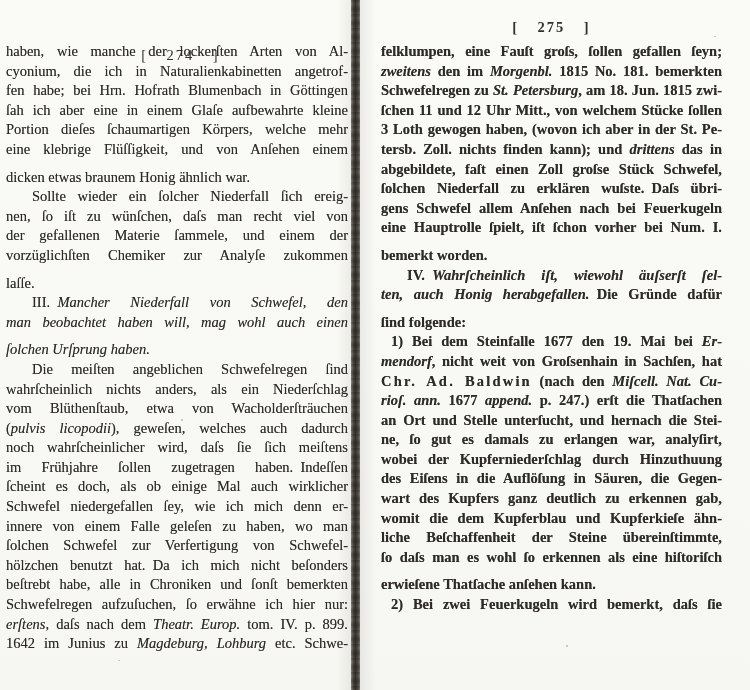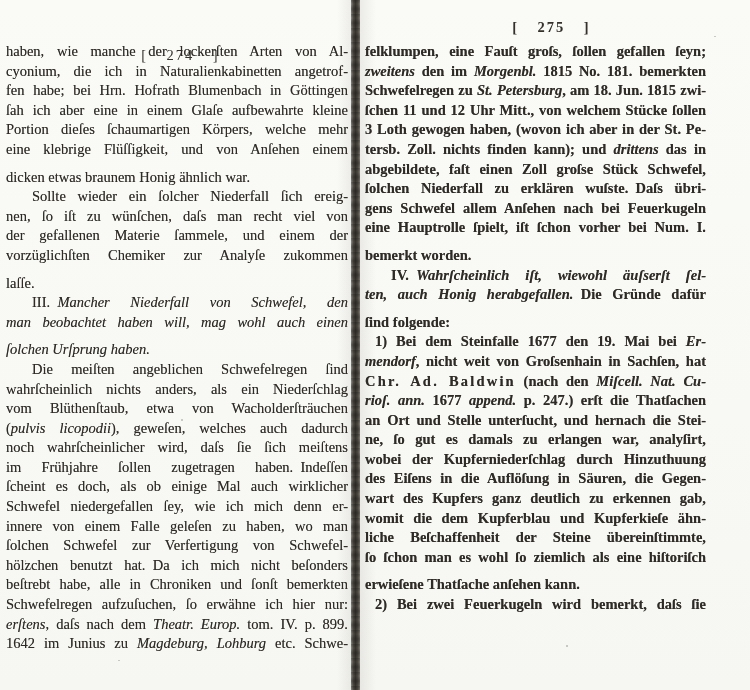--- a/index.html
+++ b/index.html
@@ -56,21 +56,21 @@
     color: #34312b;
   }
   .page.left  .pagehead { left: 9px;   width: 343px; margin-top: 28px; }
   .page.right .pagehead { left: 21px;  width: 341px; }
   .column {
     position: absolute;
     top: 42px;
     font-size: 14.5px;
   }
   .page.left  .column { left: 6px;  width: 342px; }
-  .page.right .column { left: 5px; width: 341px; }
+  .page.right .column { left: 21px; width: 341px; }
   .line {
     height: 19.6px;
     line-height: 19.6px;
     white-space: normal;
     text-align: justify;
     text-align-last: justify;
     text-justify: inter-word;
     text-shadow: 0 0 0.45px rgba(46,43,38,0.55);
   }
   .line.end { text-align-last: left; margin-top: 8px; }
@@ -144,21 +144,21 @@
         <div class="line"><span class="seg i">mendorf</span><span class="seg r">, nicht weit von Groſsenhain in Sachſen, hat</span></div>
         <div class="line"><span class="seg sp">Chr. Ad. Baldwin</span><span class="seg r"> (nach den </span><span class="seg i">Miſcell. Nat. Cu-</span></div>
         <div class="line"><span class="seg i">rioſ. ann.</span><span class="seg r"> 1677 </span><span class="seg i">append.</span><span class="seg r"> p. 247.) erſt die Thatſachen</span></div>
         <div class="line"><span class="seg r">an Ort und Stelle unterſucht, und hernach die Stei-</span></div>
         <div class="line"><span class="seg r">ne, ſo gut es damals zu erlangen war, analyſirt,</span></div>
         <div class="line"><span class="seg r">wobei der Kupferniederſchlag durch Hinzuthuung</span></div>
         <div class="line"><span class="seg r">des Eiſens in die Auflöſung in Säuren, die Gegen-</span></div>
         <div class="line"><span class="seg r">wart des Kupfers ganz deutlich zu erkennen gab,</span></div>
         <div class="line"><span class="seg r">womit die dem Kupferblau und Kupferkieſe ähn-</span></div>
         <div class="line"><span class="seg r">liche Beſchaffenheit der Steine übereinſtimmte,</span></div>
-        <div class="line"><span class="seg r">ſo ſchon man es wohl ſo ziemlich als eine hiſtoriſch</span></div>
+        <div class="line"><span class="seg r">ſo daſs man es wohl ſo erkennen als eine hiſtoriſch</span></div>
         <div class="line end"><span class="seg r">erwieſene Thatſache anſehen kann.</span></div>
         <div class="line ind2"><span class="seg r">2) Bei zwei Feuerkugeln wird bemerkt, daſs ſie</span></div>
       </div>
   </div>
 
   <div class="speck" style="left:181px; top:419px; width:2px; height:2px;"></div>
   <div class="speck" style="left:118px; top:660px; width:2px; height:1px;"></div>
   <div class="speck" style="left:566px; top:645px; width:2px; height:2px;"></div>
   <div class="speck" style="left:25px; top:560px; width:1px; height:2px;"></div>
   <div class="speck" style="left:714px; top:36px; width:2px; height:1px;"></div>

